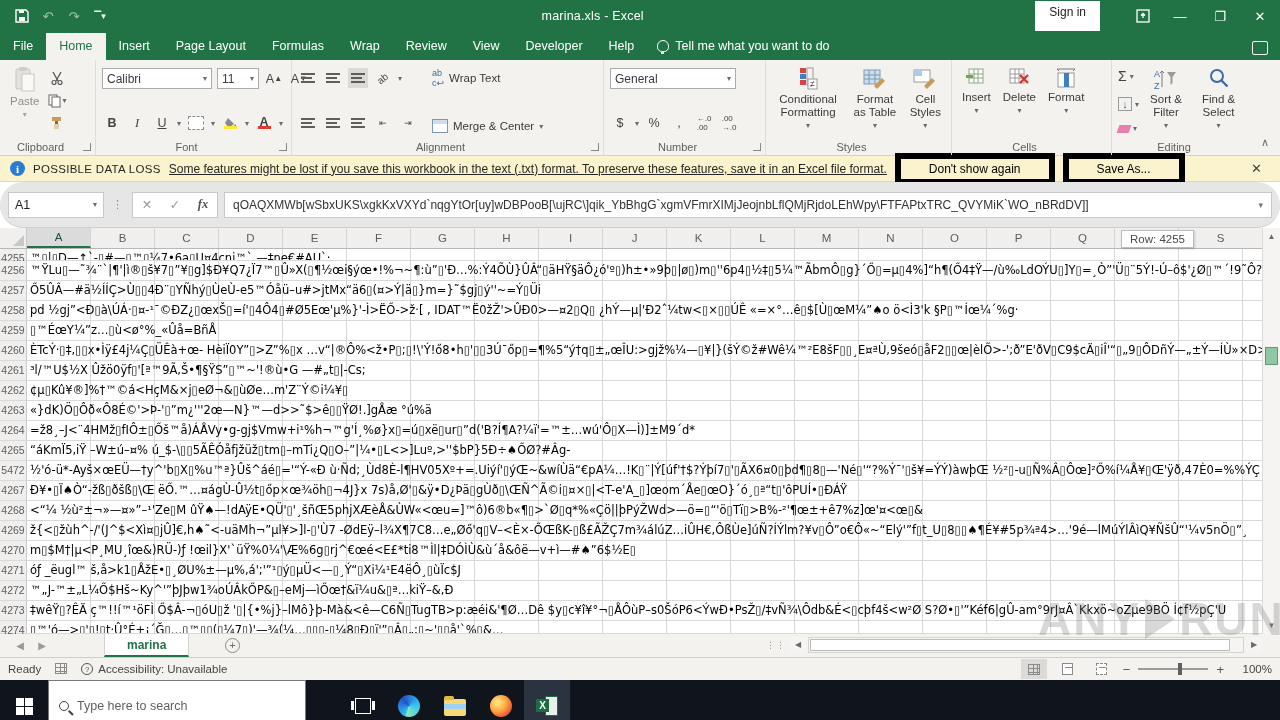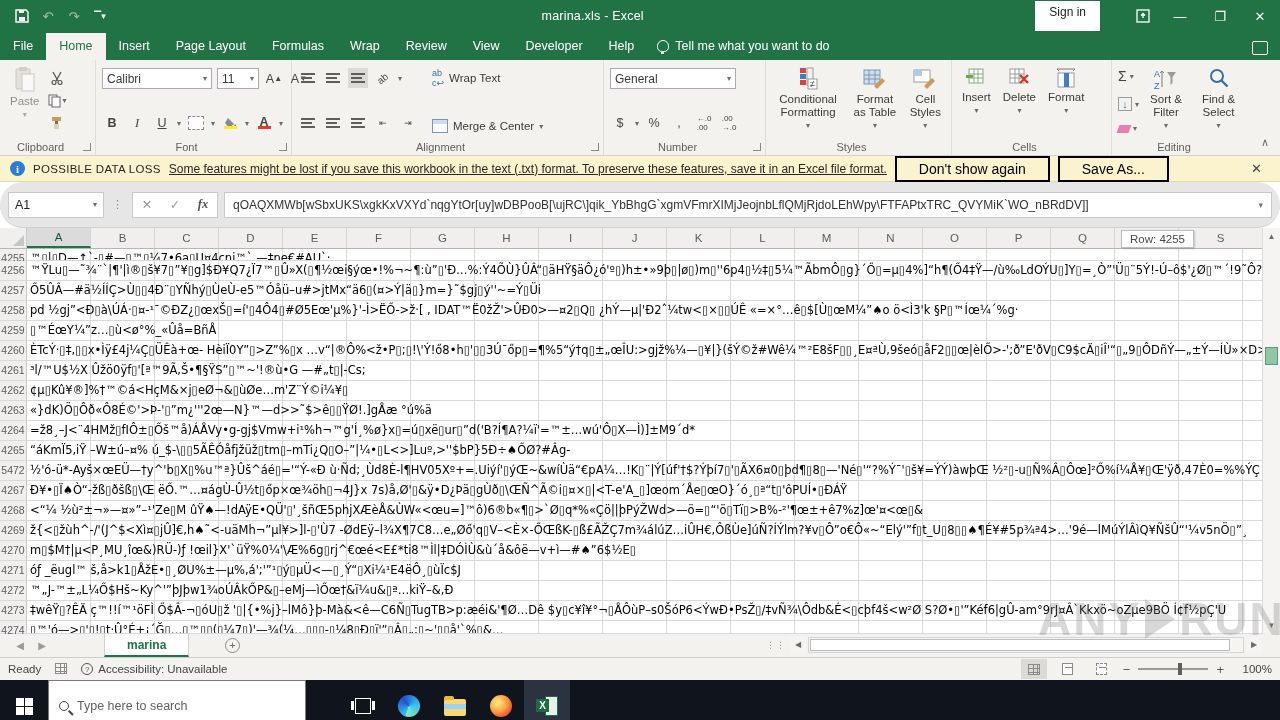--- a/index.html
+++ b/index.html
@@ -44,21 +44,21 @@
   .clrbar { display:inline-block; width:13px; height:3px; margin-top:-2px; }
   .gridic { width:16px; height:14px; border:1px solid #7b99b5; background:
      linear-gradient(#cfdded 0 0) 0 0/100% 4px no-repeat,#fff; position:relative; }
   .twoL { font-size:11.5px; line-height:1.15; text-align:center; }
 
   
   .msgbar { height:26px; background:#fbf3cd; display:flex; align-items:center; flex:none; font-size:12px; color:#262626; padding:0 10px; gap:8px; border-bottom:1px solid #e3d9ae; }
   .info { width:15px; height:15px; border-radius:50%; background:#2b7cd3; color:#fff; font-size:11px; font-weight:bold; display:flex; align-items:center; justify-content:center; font-family:"Liberation Serif",serif; flex:none; }
   .msgtitle { font-size:11.5px; letter-spacing:.3px; white-space:nowrap; }
   .msglink { text-decoration:underline; white-space:nowrap; overflow:hidden; }
-  .msgbtn { border:2px solid #000000; padding:3px 22px; font-size:14px; white-space:nowrap; background:transparent; cursor:pointer; }
+  .msgbtn { border:6px solid #000000; padding:3px 28px; font-size:12px; white-space:nowrap; background:transparent; cursor:pointer; }
   .msgclose { margin-left:auto; padding:0 8px; font-size:13px; color:#444; }
 
   
   .fxrow { height:46px; background:#e6e6e6; display:flex; align-items:center; flex:none; padding:0 8px; gap:6px; border-bottom:1px solid #cfcfcf;border-radius:23px; }
   .namebox { width:96px; height:26px; background:#fff; border:1px solid #c9c9c9; display:flex; align-items:center; font-size:12.5px; padding:0 6px; justify-content:space-between; color:#222; }
   .dots { color:#8a8a8a; font-size:11px; letter-spacing:1px; padding:0 2px; }
   .fxbtns { height:26px; background:#fff; border:1px solid #c9c9c9; display:flex; align-items:center; }
   .fxbtns span { width:28px; text-align:center; font-size:12.5px; color:#9a9a9a; }
   .fxbtns .fx { color:#555; font-style:italic; font-family:"Liberation Serif",serif; font-weight:bold; }
   .fxfield { flex:1; height:26px; background:#fff; border:1px solid #c9c9c9; display:flex; align-items:center; padding:0 8px; font-size:12px; color:#333; overflow:hidden; white-space:nowrap; }

